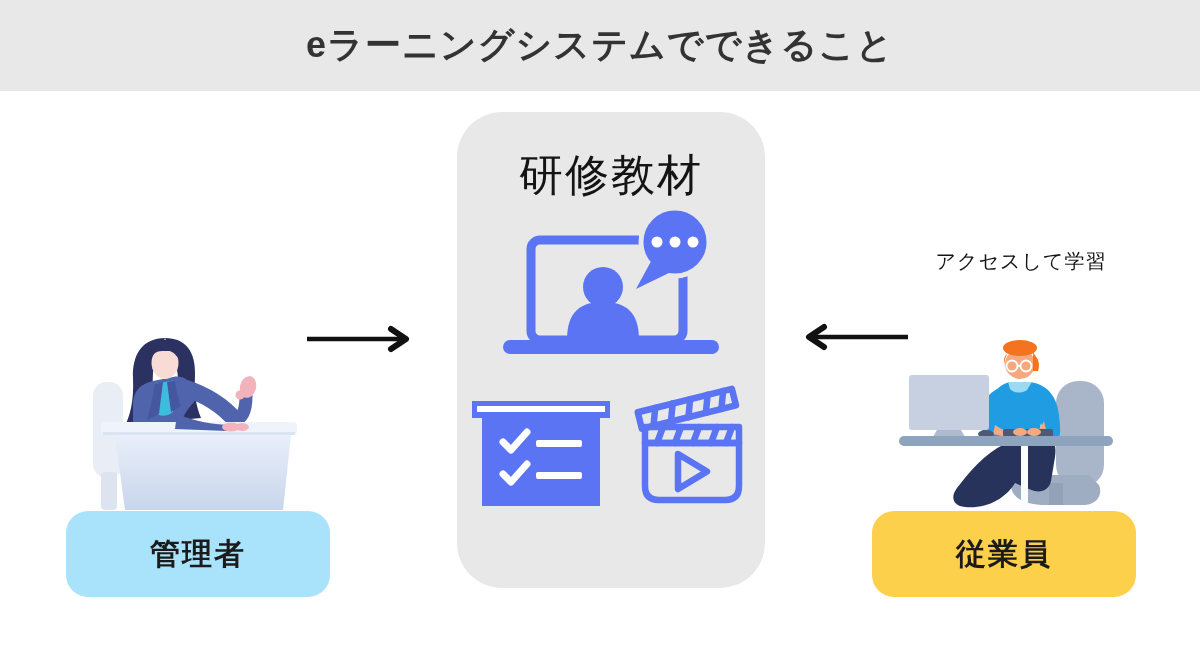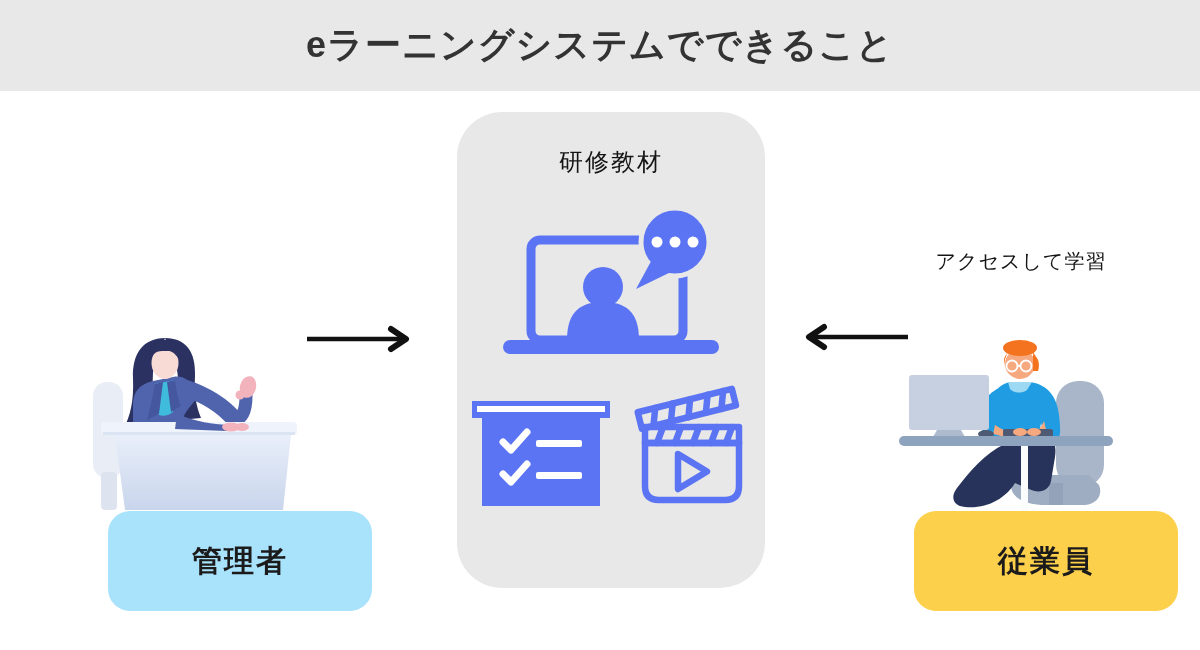--- a/index.html
+++ b/index.html
@@ -21,39 +21,39 @@
     color:var(--title-text,#333333);
   }
 
   
   .center-panel{
     position:absolute;left:457px;top:112px;width:308px;height:476px;
     background:var(--panel-bg,#e8e8e8);border-radius:45px;
   }
   .center-label{
     position:absolute;left:457px;top:146px;width:308px;
-    text-align:center;font-size:24px;font-weight:500;color:#141414;
+    text-align:center;font-size:44px;font-weight:500;color:#141414;
     letter-spacing:2px;
   }
 
   .abs{position:absolute;}
 
   
   .caption{
     position:absolute;text-align:center;color:var(--body-text,#141414);
     font-size:30px;line-height:42px;letter-spacing:1px;font-weight:400;
   }
   .caption-left{left:57px;top:213px;width:300px;}
   .caption-right{left:871px;top:240px;width:300px;font-size:20px;}
 
   
   .badge{
-    position:absolute;top:511px;width:264px;height:100px;border-radius:22px;
+    position:absolute;top:511px;width:264px;height:86px;border-radius:22px;
     display:flex;align-items:center;justify-content:center;
-    font-size:30px;font-weight:700;color:#1b1b1b;letter-spacing:2px;margin-left:42px;
+    font-size:30px;font-weight:700;color:#1b1b1b;letter-spacing:2px;
   }
   .badge-admin{left:66px;background:var(--admin-badge-bg,#a9e2fb);}
   .badge-employee{left:872px;background:var(--employee-badge-bg,#fdd04b);}
 </style>
 </head>
 <body>
 
 <div class="stage">
 
   <div class="banner">

